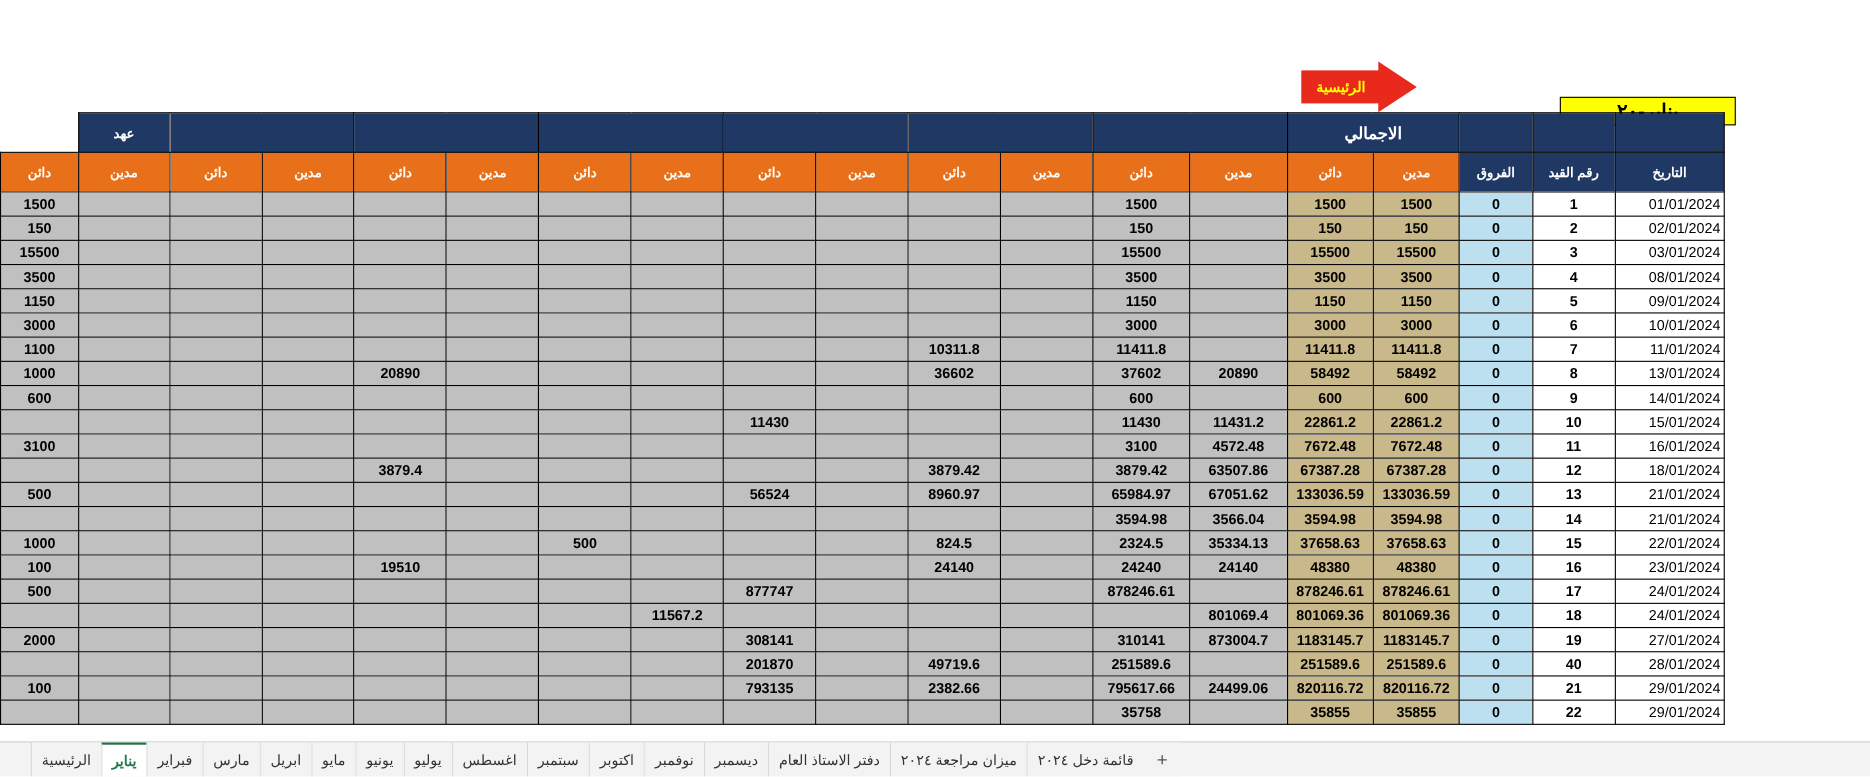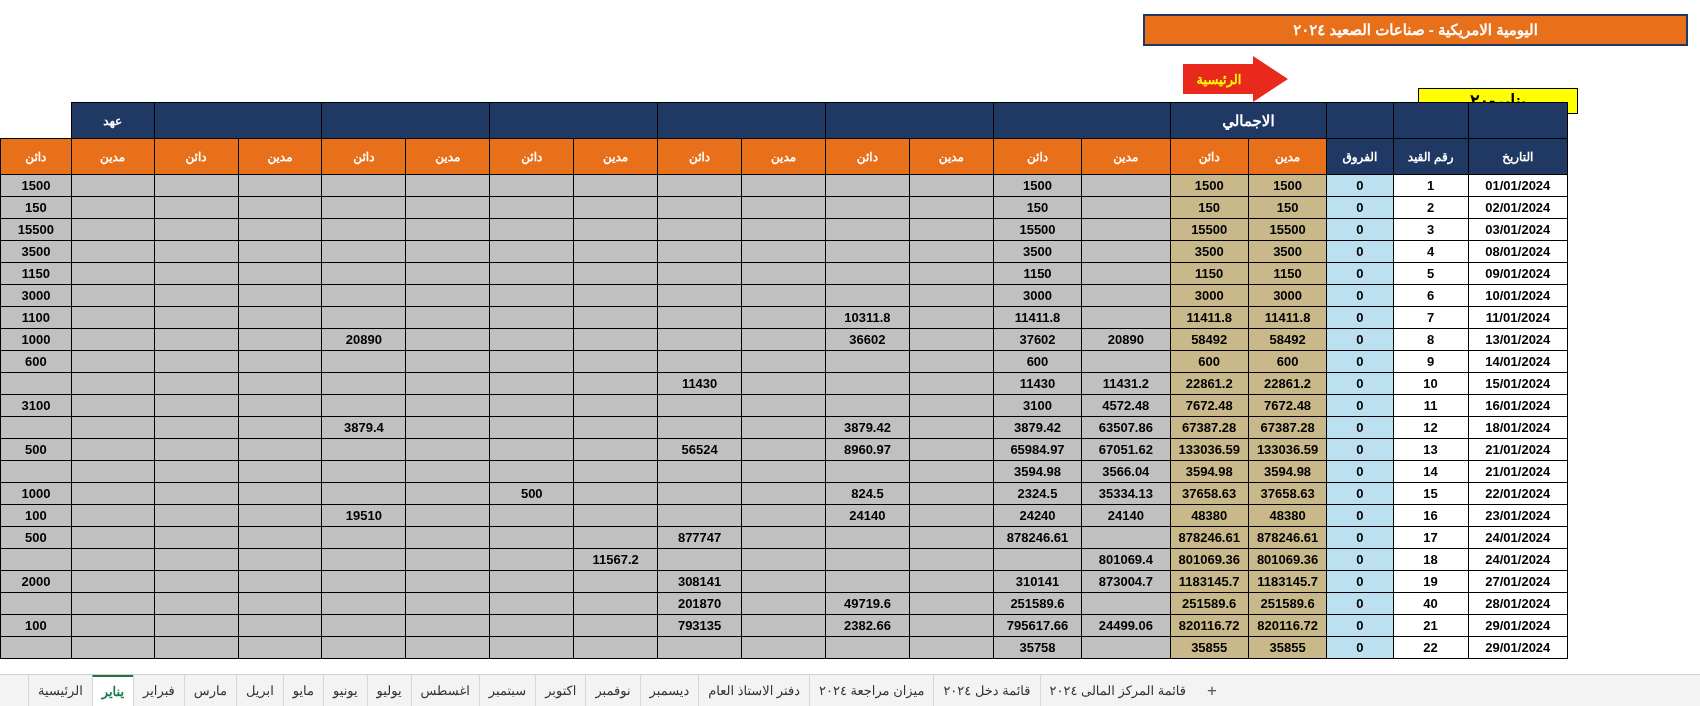--- a/index.html
+++ b/index.html
@@ -115,22 +115,22 @@
     height: 36px;
     font-size: 12px;
     text-align: center;
   }
   tr.hdr-sub th.navy {
     background: #1F3864;
   }
 
   td.c-date {
     background: #ffffff;
-    text-align: center;
-    font-weight: bold;
+    text-align: right;
+    font-weight: normal;
     direction: ltr;
   }
   td.c-entry {
     background: #ffffff;
     text-align: center;
     font-weight: bold;
   }
   td.c-diff {
     background: #BDE0F0;
     text-align: center;
@@ -188,23 +188,20 @@
     display: flex; align-items: center; justify-content: center;
     color: #888888;
     font-size: 11px;
   }
 </style>
 </head>
 <body>
 
 <div id="app">
 
-  <div class="title-banner">
-    <span>اليومية الامريكية - صناعات الصعيد ٢٠٢٤</span>
-  </div>
 
   <div class="arrow-wrap">
     <div class="arrow-body">
       <span class="arrow-label">الرئيسية</span>
     </div>
     <div class="arrow-head"></div>
   </div>
 
   <div class="month-cell">
     <span>يناير-٢٠</span>
@@ -748,18 +745,17 @@
         <div class="tab">يونيو</div>
         <div class="tab">يوليو</div>
         <div class="tab">اغسطس</div>
         <div class="tab">سبتمبر</div>
         <div class="tab">اكتوبر</div>
         <div class="tab">نوفمبر</div>
         <div class="tab">ديسمبر</div>
         <div class="tab">دفتر الاستاذ العام</div>
         <div class="tab">ميزان مراجعة ٢٠٢٤</div>
         <div class="tab">قائمة دخل ٢٠٢٤</div>
-        <div class="tab">قائمة المركز المالى ٢٠٢٤</div>
       </div>
     <div class="tab-add">+</div>
   </div>
 
 </div>
 
 </body></html>

